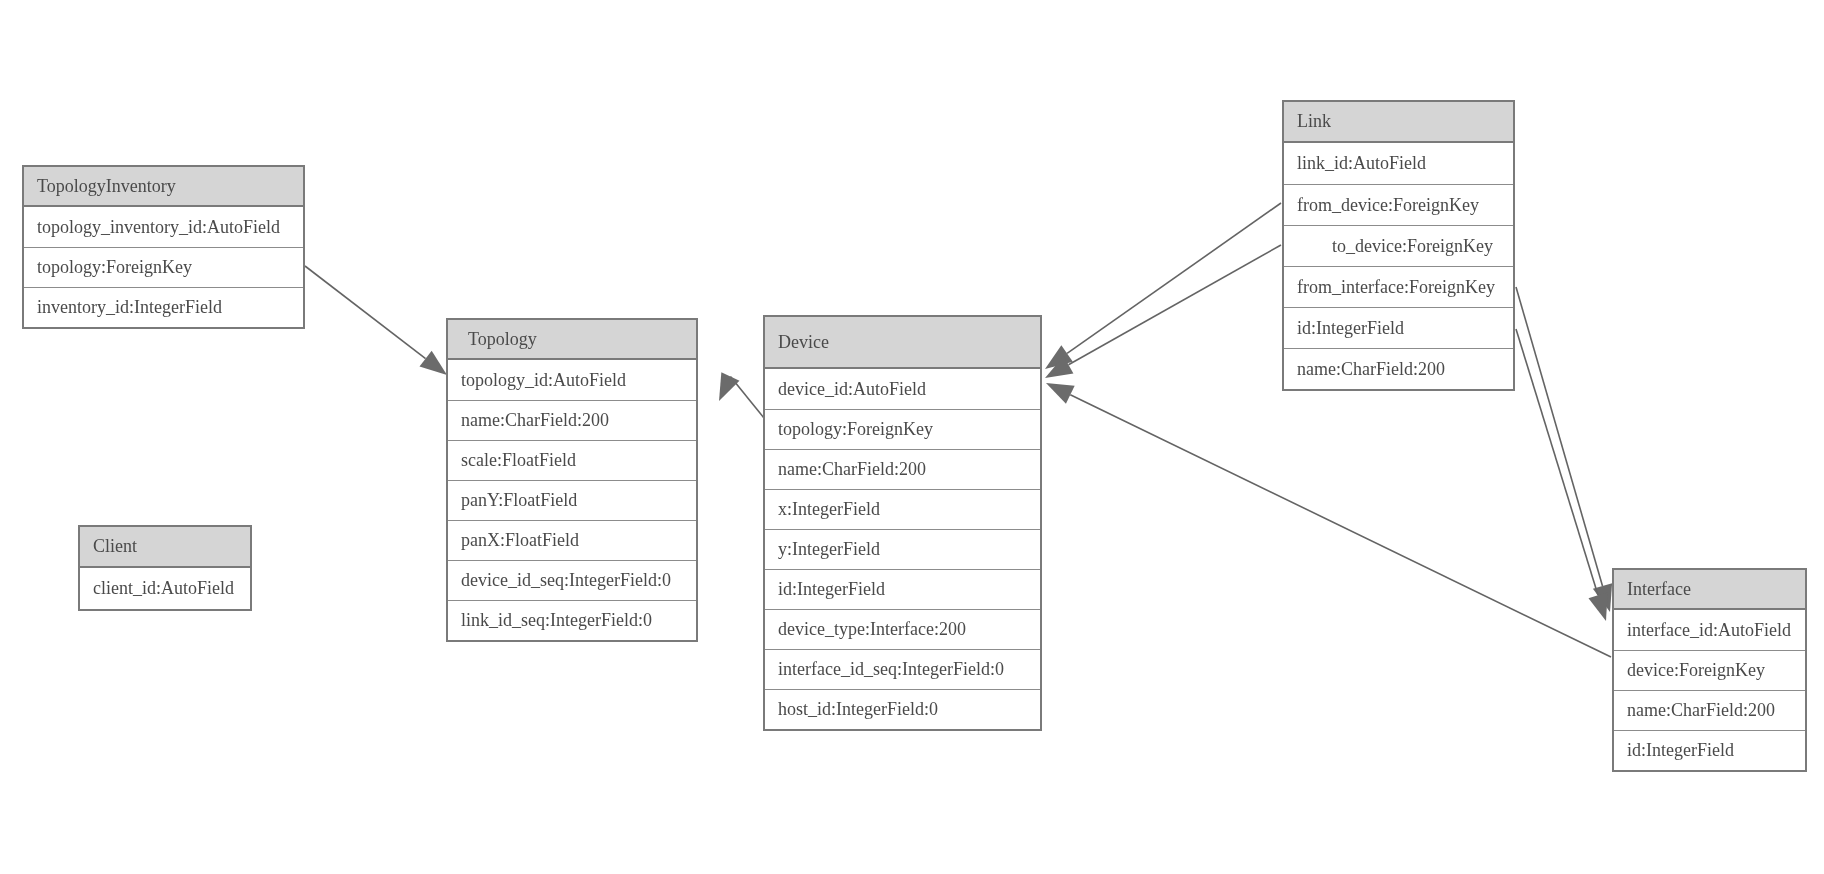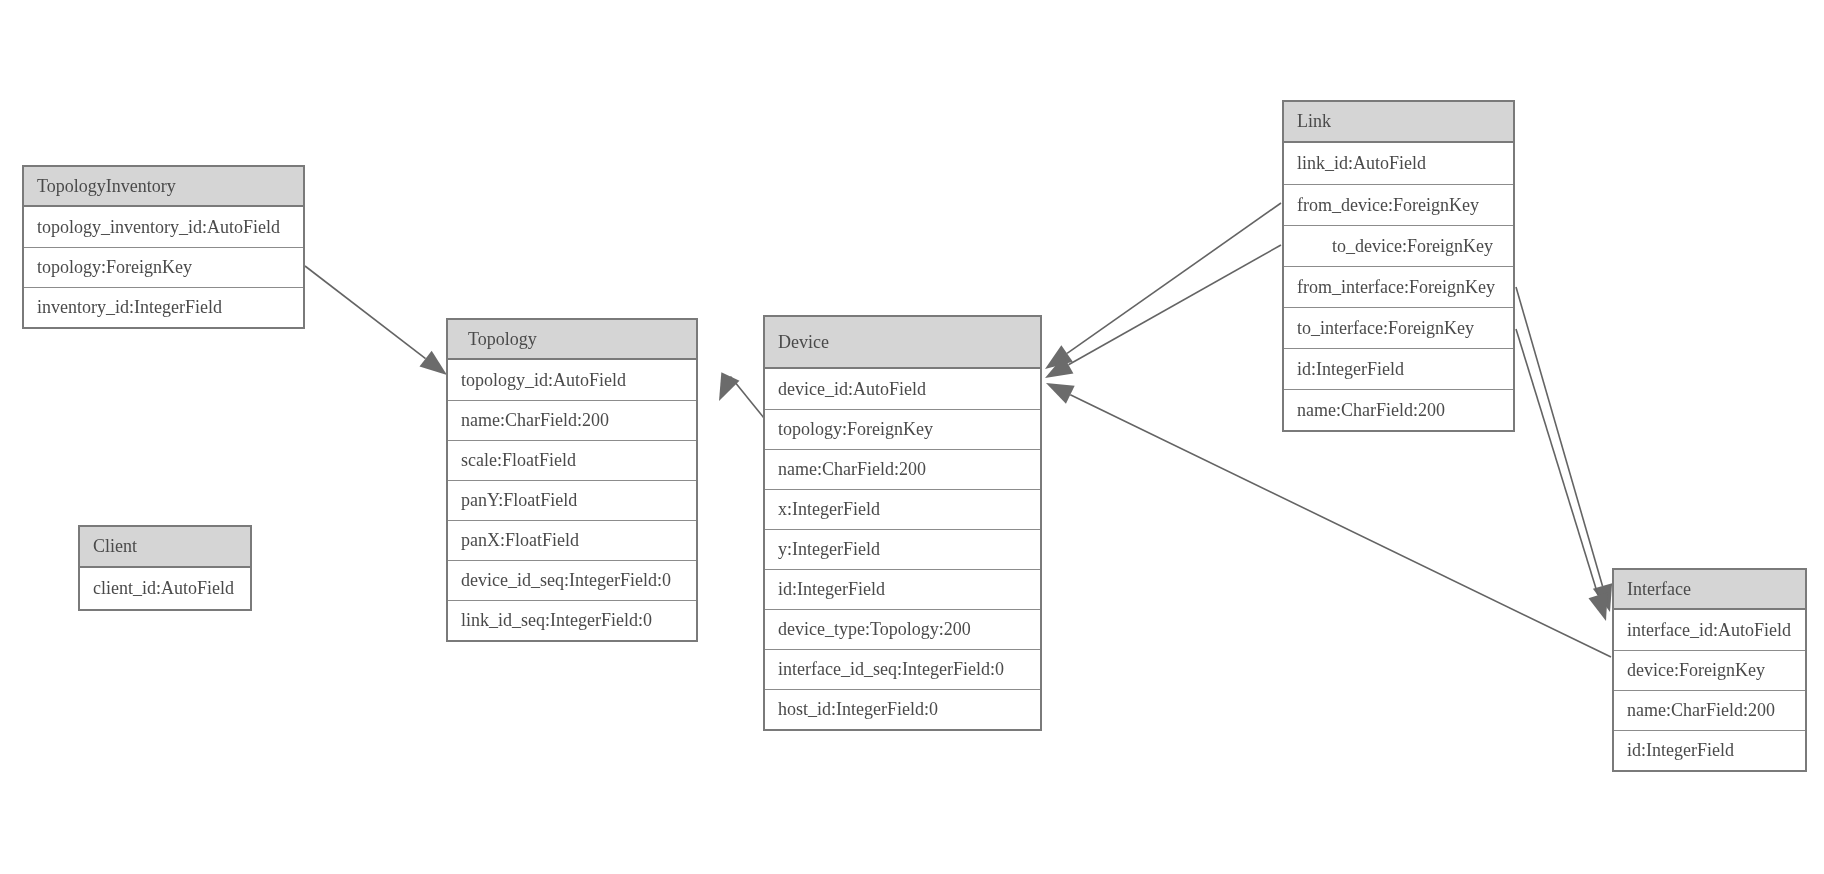--- a/index.html
+++ b/index.html
@@ -91,31 +91,30 @@
         <div class="cell entity-row first" style="height: 41px;">client_id:AutoField</div>
       </div>
       <div class="entity" style="left: 763px; top: 315px; width: 279px;">
         <div class="cell entity-header" style="height: 52px;">Device</div>
         <div class="cell entity-row first" style="height: 40px;">device_id:AutoField</div>
         <div class="cell entity-row" style="height: 40px;">topology:ForeignKey</div>
         <div class="cell entity-row" style="height: 40px;">name:CharField:200</div>
         <div class="cell entity-row" style="height: 40px;">x:IntegerField</div>
         <div class="cell entity-row" style="height: 40px;">y:IntegerField</div>
         <div class="cell entity-row" style="height: 40px;">id:IntegerField</div>
-        <div class="cell entity-row" style="height: 40px;">device_type:Topology:200</div>
+        <div class="cell entity-row" style="height: 40px;">device_type:Interface:200</div>
         <div class="cell entity-row" style="height: 40px;">interface_id_seq:IntegerField:0</div>
         <div class="cell entity-row" style="height: 40px;">host_id:IntegerField:0</div>
       </div>
       <div class="entity" style="left: 1282px; top: 100px; width: 233px;">
         <div class="cell entity-header" style="height: 41px;">Link</div>
         <div class="cell entity-row first" style="height: 41px;">link_id:AutoField</div>
         <div class="cell entity-row" style="height: 41px;">from_device:ForeignKey</div>
         <div class="cell entity-row" style="height: 41px; padding-left: 48px;">to_device:ForeignKey</div>
         <div class="cell entity-row" style="height: 41px;">from_interface:ForeignKey</div>
-        <div class="cell entity-row" style="height: 41px;">to_interface:ForeignKey</div>
         <div class="cell entity-row" style="height: 41px;">id:IntegerField</div>
         <div class="cell entity-row" style="height: 41px;">name:CharField:200</div>
       </div>
       <div class="entity" style="left: 1612px; top: 568px; width: 195px;">
         <div class="cell entity-header" style="height: 40px;">Interface</div>
         <div class="cell entity-row first" style="height: 40px;">interface_id:AutoField</div>
         <div class="cell entity-row" style="height: 40px;">device:ForeignKey</div>
         <div class="cell entity-row" style="height: 40px;">name:CharField:200</div>
         <div class="cell entity-row" style="height: 40px;">id:IntegerField</div>
       </div>

